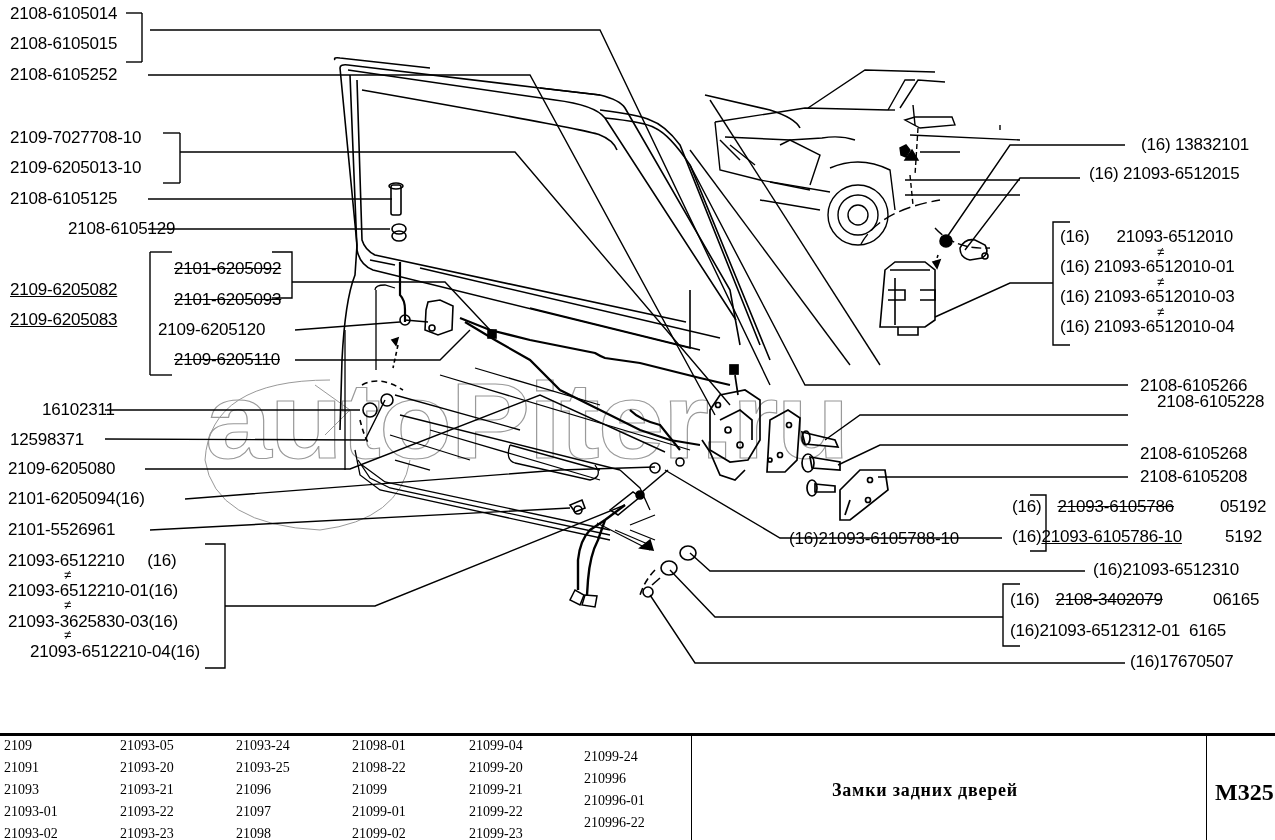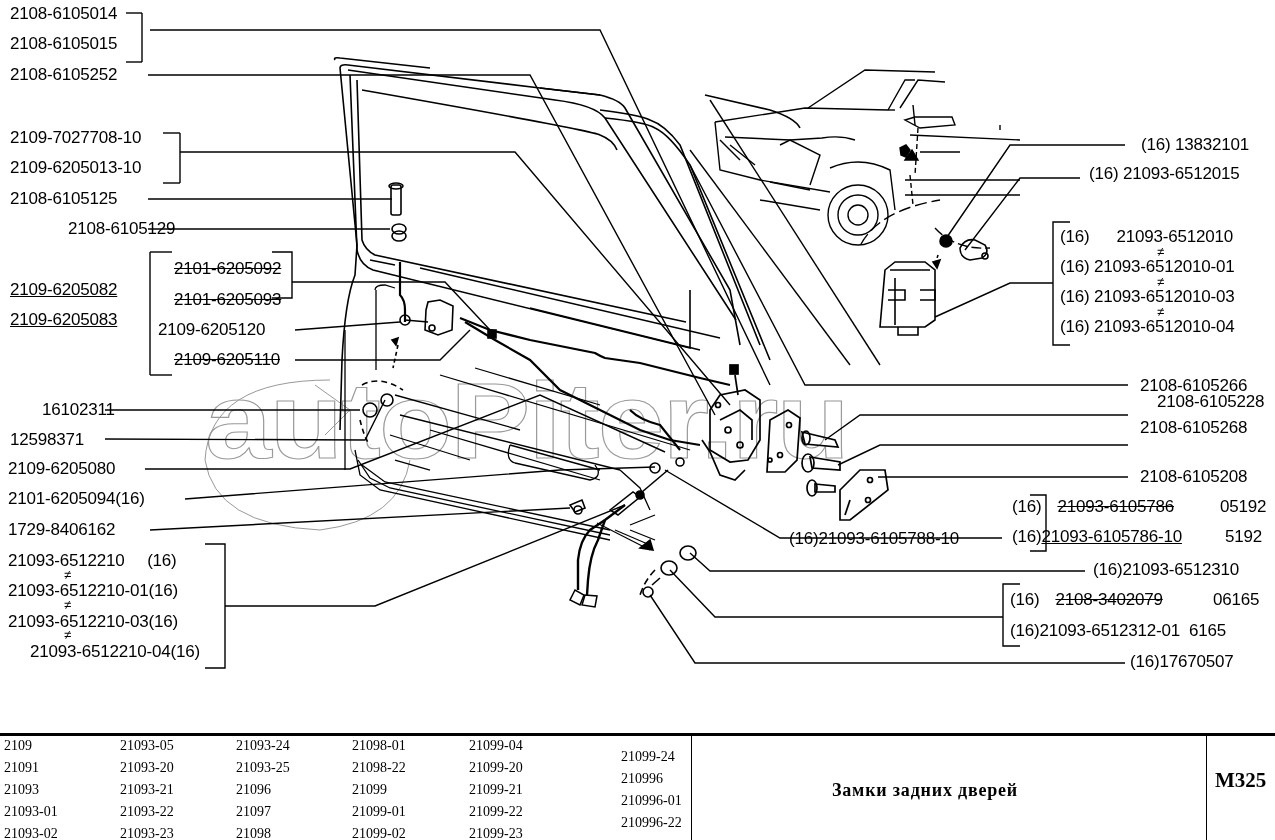--- a/index.html
+++ b/index.html
@@ -7,21 +7,21 @@
   .lbl { position:absolute; font-size:17px; line-height:20px; white-space:nowrap; letter-spacing:-0.2px; }
   .ul { text-decoration:underline; }
   .st { text-decoration:line-through;margin-left:16px; }
   .neq { position:absolute; font-size:13px; line-height:13px; }
   svg.draw { position:absolute; left:0; top:0; }
   .wm { position:absolute; font-size:120px; font-weight:bold; color:transparent; -webkit-text-stroke:1.2px #9a9a9a; font-family:"Liberation Sans", sans-serif; letter-spacing:-2px; line-height:120px; }
   .footer { position:absolute; left:0; top:733px; width:1275px; height:107px; border-top:3px solid #000; font-family:"Liberation Serif", serif; }
   .fcell { position:absolute; font-size:14px; line-height:22px; }
   .vsep { position:absolute; top:0; width:1px; height:107px; background:#000; }
   .title { position:absolute; left:832px; top:44px; font-size:18px; font-weight:bold; letter-spacing:0.8px; }
-  .code { position:absolute; left:1215px; top:32px; font-size:21px; font-weight:bold; }
+  .code { position:absolute; left:1215px; top:43px; font-size:24px; font-weight:bold; }
 </style>
 </head>
 <body>
 
 <div class="wm" style="left:205px; top:360px; transform:scaleY(0.9);">autoPiter.ru</div>
 
 <svg class="draw" width="1275" height="733" viewBox="0 0 1275 733" fill="none" stroke="#000">
 
   <g stroke="#999" stroke-width="1">
     <path d="M330 380 Q 210 380 205 460 Q 215 525 320 530 Q 400 520 410 460"></path>
@@ -259,41 +259,41 @@
 <div class="lbl ul" style="left:10px; top:280px;">2109-6205082</div>
 <div class="lbl ul" style="left:10px; top:310px;">2109-6205083</div>
 <div class="lbl st" style="left:158px; top:259px;">2101-6205092</div>
 <div class="lbl st" style="left:158px; top:290px;text-align:center;">2101-6205093</div>
 <div class="lbl" style="left:158px; top:320px;">2109-6205120</div>
 <div class="lbl st" style="left:158px; top:350px;">2109-6205110</div>
 <div class="lbl" style="left:20px; top:400px;margin-left:22px;">16102311</div>
 <div class="lbl" style="left:10px; top:430px;">12598371</div>
 <div class="lbl" style="left:8px; top:459px;">2109-6205080</div>
 <div class="lbl" style="left:8px; top:489px;">2101-6205094(16)</div>
-<div class="lbl" style="left:8px; top:520px;">1729-8406162</div>
+<div class="lbl" style="left:8px; top:520px;">2101-5526961</div>
 <div class="lbl" style="left:8px; top:551px; white-space:pre;">21093-6512210     (16)</div>
 <div class="neq" style="left:64px; top:568px;">≠</div>
 <div class="lbl" style="left:8px; top:581px;">21093-6512210-01(16)</div>
 <div class="neq" style="left:64px; top:598px;">≠</div>
-<div class="lbl" style="left:8px; top:612px;">21093-6512210-03(16)</div>
+<div class="lbl" style="left:8px; top:612px;">21093-3625830-03(16)</div>
 <div class="neq" style="left:64px; top:628px;">≠</div>
 <div class="lbl" style="left:8px; top:642px;margin-left:22px;">21093-6512210-04(16)</div>
 
 <div class="lbl" style="left:1141px; top:135px;">(16) 13832101</div>
 <div class="lbl" style="left:1089px; top:164px;">(16) 21093-6512015</div>
 <div class="lbl" style="left:1060px; top:227px; white-space:pre;">(16)      21093-6512010</div>
 <div class="neq" style="left:1157px; top:245px;">≠</div>
 <div class="lbl" style="left:1060px; top:257px;">(16) 21093-6512010-01</div>
 <div class="neq" style="left:1157px; top:275px;">≠</div>
 <div class="lbl" style="left:1060px; top:287px;">(16) 21093-6512010-03</div>
 <div class="neq" style="left:1157px; top:305px;">≠</div>
 <div class="lbl" style="left:1060px; top:317px;">(16) 21093-6512010-04</div>
 <div class="lbl" style="left:1140px; top:376px;">2108-6105266</div>
 <div class="lbl" style="left:1140px; top:392px;margin-left:17px;">2108-6105228</div>
-<div class="lbl" style="left:1140px; top:418px;">2108-6105268</div>
+<div class="lbl" style="left:1140px; top:444px;">2108-6105268</div>
 <div class="lbl" style="left:1140px; top:467px;text-align:right;">2108-6105208</div>
 
 <div class="lbl" style="left:1012px; top:497px;">
   <span>(16)</span><span class="ul st">21093-6105786</span>
 </div>
 <div class="lbl" style="left:1220px; top:497px;">05192</div>
 <div class="lbl" style="left:1012px; top:527px;">
   <span>(16)</span><span class="ul">21093-6105786-10</span>
 </div>
 <div class="lbl" style="left:1225px; top:527px;">5192</div>
@@ -337,21 +337,21 @@
     <div>21099-01</div>
     <div>21099-02</div>
   </div>
   <div class="fcell" style="left:469px; top:-1px;">
     <div>21099-04</div>
     <div>21099-20</div>
     <div>21099-21</div>
     <div>21099-22</div>
     <div>21099-23</div>
   </div>
-  <div class="fcell" style="left:584px; top:10px;margin-left:37px;">
+  <div class="fcell" style="left:584px; top:10px;">
     <div>21099-24</div>
     <div>210996</div>
     <div>210996-01</div>
     <div>210996-22</div>
   </div>
   <div class="vsep" style="left:691px;"></div>
   <div class="title">Замки задних дверей</div>
   <div class="vsep" style="left:1206px;"></div>
   <div class="code">M325</div>
 </div>

